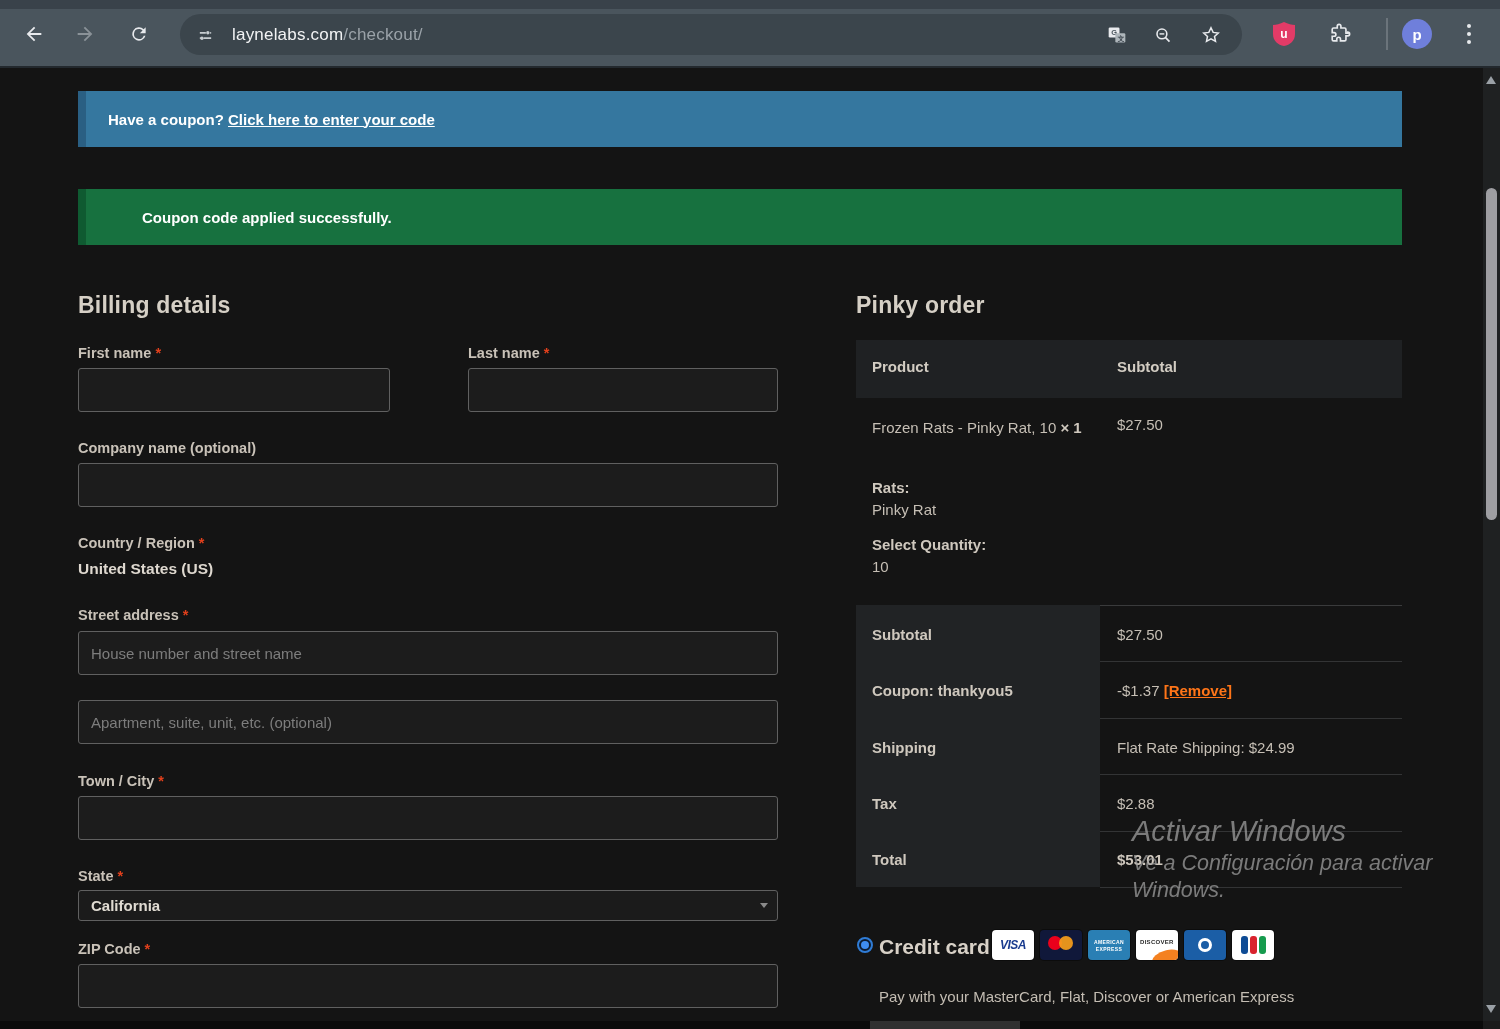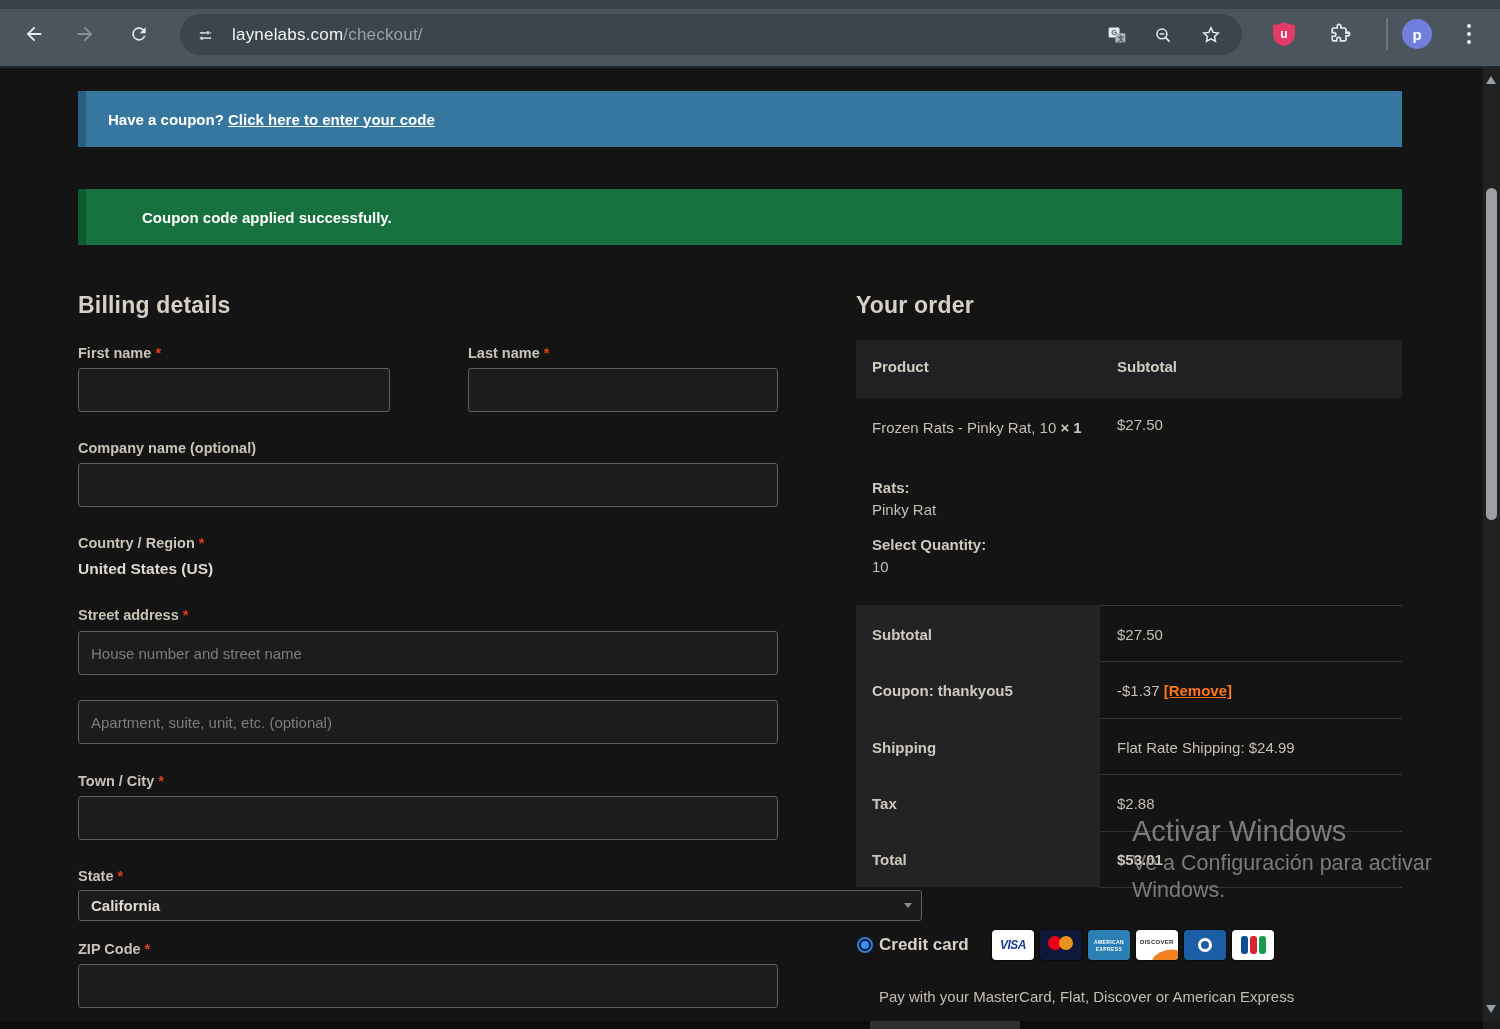--- a/index.html
+++ b/index.html
@@ -50,21 +50,21 @@
   .ord-txt { position:absolute; font-size:15px; color:#c6bfb5; }
   .ord-bold { font-weight:700; color:#cfc8be; }
   .totals-labelcol { position:absolute; left:856px; top:537px; width:244px; height:282px; background:#212325; }
   .totals-topline { position:absolute; left:856px; top:537px; width:546px; height:1px; background:#3a3b3c; }
   .val-line { position:absolute; left:1100px; width:302px; height:1px; background:#333435; }
   .remove-link { color:#ff7518; text-decoration:underline; cursor:pointer; font-weight:700; }
 
   
   .radio { position:absolute; left:857px; top:869px; width:16px; height:16px; border-radius:50%; border:2px solid #2f7cd6; background:#0e1b2e; display:flex; align-items:center; justify-content:center; cursor:pointer; }
   .radio i { width:8px; height:8px; border-radius:50%; background:#3f8df0; }
-  .pm-label { position:absolute; left:879px; top:867px; font-size:17px; font-weight:700; color:#d8d1c7; }
+  .pm-label { position:absolute; left:879px; top:867px; font-size:21px; font-weight:700; color:#d8d1c7; }
   .cards { position:absolute; left:992px; top:862px; display:flex; gap:6px; }
   .card { width:42px; height:30px; border-radius:4px; position:relative; overflow:hidden; box-shadow:0 0 0 1px rgba(0,0,0,.4); }
   .card-visa { background:#fff; display:flex; align-items:center; justify-content:center; }
   .card-visa span { color:#1a3c8f; font-style:italic; font-weight:700; font-size:12px; letter-spacing:-.5px; }
   .card-mc { background:#10183a; }
   .card-mc .c1 { position:absolute; left:8px; top:6px; width:14px; height:14px; border-radius:50%; background:#eb001b; }
   .card-mc .c2 { position:absolute; left:19px; top:6px; width:14px; height:14px; border-radius:50%; background:#f79e1b; opacity:.92; }
   .card-amex { background:#2a7fb4; display:flex; flex-direction:column; align-items:center; justify-content:center; gap:1px; }
   .card-amex span { color:#fff; font-weight:700; font-size:5px; letter-spacing:.4px; }
   .card-disc { background:#fff; }
@@ -73,21 +73,21 @@
   .card-diners { background:#1b5ea6; display:flex; align-items:center; justify-content:center; }
   .card-diners .ring { width:14px; height:14px; border-radius:50%; border:3px solid #fff; }
   .card-jcb { background:#fff; display:flex; align-items:center; justify-content:center; gap:2px; }
   .card-jcb i { width:7px; height:18px; border-radius:3px; }
   .card-jcb .b1 { background:#0e4c96; }
   .card-jcb .b2 { background:#d9232e; }
   .card-jcb .b3 { background:#169b4e; }
   .pm-desc { position:absolute; left:879px; top:920px; font-size:15px; color:#c4bdb3; }
 
   
-  .wm { position:absolute; color:rgba(158,158,158,.75); pointer-events:none; z-index:40; }
+  .wm { position:absolute; color:rgba(158,158,158,.75); pointer-events:none; z-index:40;font-style:italic; }
   .wm1 { left:1132px; top:815px; font-size:29px; }
   .wm2 { left:1132px; top:851px; font-size:21.5px; }
   .wm3 { left:1132px; top:878px; font-size:21.5px; }
 
   
   #vscroll { position:absolute; right:0; top:68px; width:17px; height:953px; background:#1f2122; z-index:50; }
   #vscroll .up { position:absolute; left:3px; top:8px; width:0; height:0; border-left:5.5px solid transparent; border-right:5.5px solid transparent; border-bottom:8px solid #9aa0a6; }
   #vscroll .down { position:absolute; left:3px; bottom:8px; width:0; height:0; border-left:5.5px solid transparent; border-right:5.5px solid transparent; border-top:8px solid #9aa0a6; }
   #vscroll .thumb { position:absolute; left:3px; top:120px; width:11px; height:332px; background:#9e9ea2; border-radius:6px; }
   #hscroll { position:absolute; left:0; bottom:0; width:1483px; height:8px; background:#0b0b0b; z-index:50; }
@@ -199,29 +199,29 @@
     <div class="country-val" style="left:78px; top:492px;">United States (US)</div>
 
     <div class="lbl" style="left:78px; top:539px;"><span>Street address</span> <span class="req">*</span></div>
     <input class="inp" style="left: 78px; top: 563px; width: 700px;" placeholder="House number and street name">
     <input class="inp" style="left: 78px; top: 632px; width: 700px;" placeholder="Apartment, suite, unit, etc. (optional)">
 
     <div class="lbl" style="left:78px; top:705px;"><span>Town / City</span> <span class="req">*</span></div>
     <input class="inp" style="left: 78px; top: 728px; width: 700px;">
 
     <div class="lbl" style="left:78px; top:800px;"><span>State</span> <span class="req">*</span></div>
-    <div class="select" style="left:78px; top:822px; width:844px;">
+    <div class="select" style="left:78px; top:822px; width:700px;">
       <span>California</span>
       <i class="arrow"></i>
     </div>
 
     <div class="lbl" style="left:78px; top:873px;"><span>ZIP Code</span> <span class="req">*</span></div>
     <input class="inp" style="left: 78px; top: 896px; width: 700px;">
 
-    <h2 class="section" style="left:856px; top:224px;">Your order</h2>
+    <h2 class="section" style="left:856px; top:224px;">Pinky order</h2>
 
     <div class="ord-head">
       <span style="left:16px;">Product</span>
       <span style="left:261px;">Subtotal</span>
     </div>
 
     <div class="ord-txt" style="left:872px; top:348px; width:240px; line-height:24px;"><span>Frozen Rats - Pinky Rat, 10</span> <b class="ord-bold">× 1</b></div>
     <div class="ord-txt" style="left:1117px; top:348px;">$27.50</div>
 
     <div class="ord-txt ord-bold" style="left:872px; top:411px;">Rats:</div>

